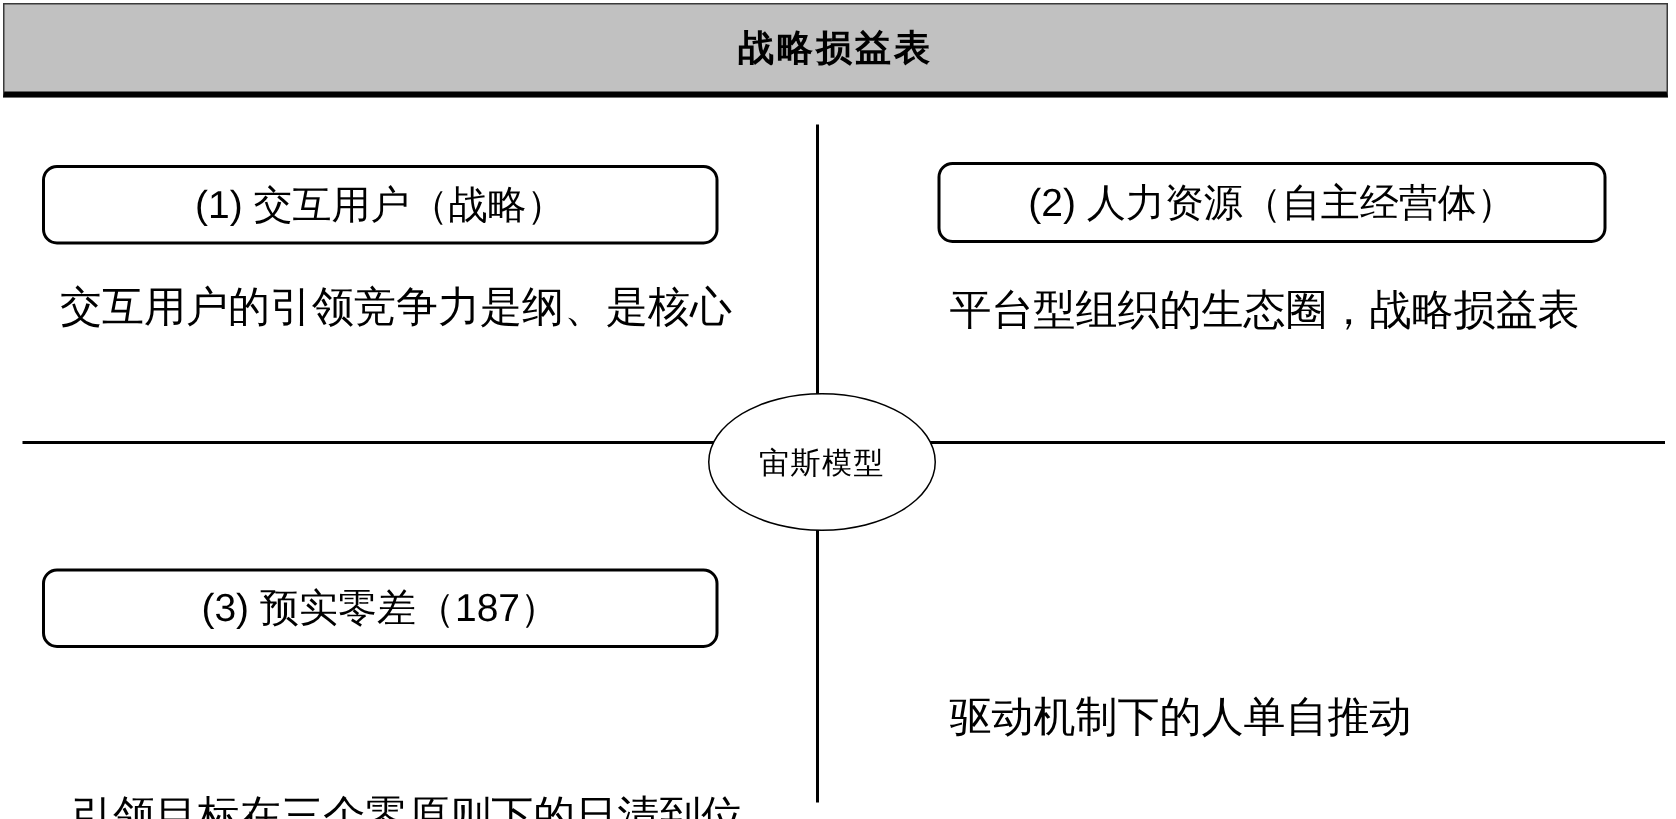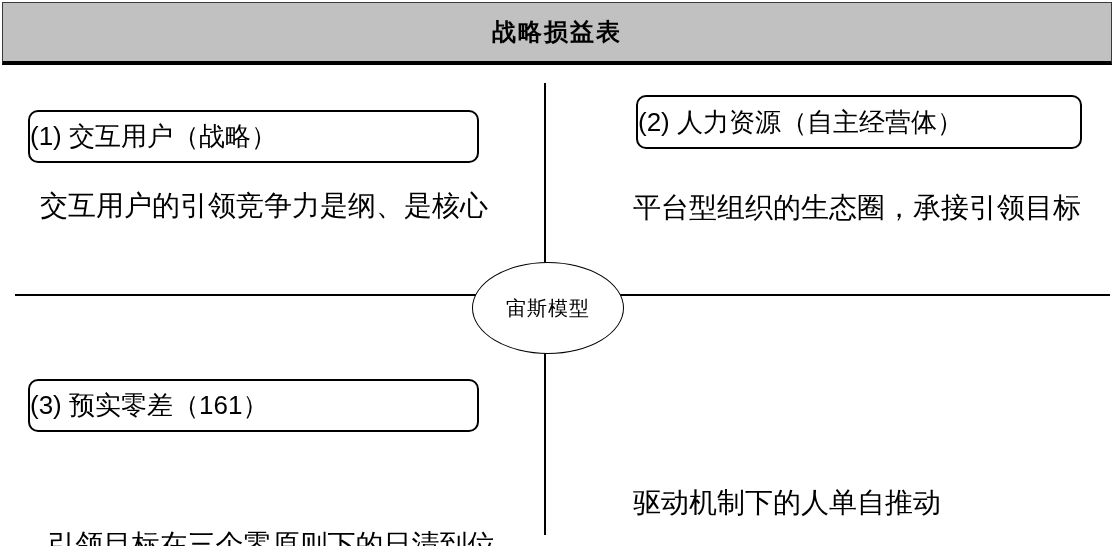--- a/index.html
+++ b/index.html
@@ -65,43 +65,44 @@
     letter-spacing: 1px;
   }
   
   .qbox {
     position: absolute;
     background: #ffffff;
     border: 2px solid var(--box-border, #000000);
     border-radius: 10px;
     display: flex;
     align-items: center;
+    justify-content: center;
     z-index: 2;
   }
   .qbox .qbox-text {
     font-size: 26px;
     white-space: pre;
   }
   .qbox-1 { left: 28px;  top: 110px; width: 447px; height: 49px; }
-  .qbox-2 { left: 625px; top: 95px; width: 442px; height: 50px; margin-left: 11px; }
+  .qbox-2 { left: 625px; top: 108px; width: 442px; height: 50px; }
   .qbox-3 { left: 28px;  top: 379px; width: 447px; height: 49px; }
   .qbox-4 { left: 625px; top: 378px; width: 442px; height: 50px; }
   
   .qdesc {
     position: absolute;
     font-size: 28px;
     line-height: 1.16;
     white-space: pre;
     z-index: 2;
     font-family: Liberation Mono, monospace;
   }
   .qdesc-1 { left: 40px;  top: 192px; }
   .qdesc-2 { left: 633px; top: 194px; }
   .qdesc-3 { left: 38px;  top: 466px; width: 467px; text-align: center; }
-  .qdesc-4 { left: 633px; top: 489px; }
+  .qdesc-4 { left: 633px; top: 465px; }
   .qdesc-3 .desc-line { display: block; }
 </style>
 </head>
 <body>
 
 <div class="canvas">
 
   <div class="title-bar">
     <span class="title-text">战略损益表</span>
   </div>
@@ -110,24 +111,24 @@
   <div class="v-line"></div>
 
   <div class="qbox qbox-1">
     <span class="qbox-text">(1) 交互用户（战略）</span>
   </div>
   <div class="qdesc qdesc-1">交互用户的引领竞争力是纲、是核心</div>
 
   <div class="qbox qbox-2">
     <span class="qbox-text">(2) 人力资源（自主经营体）</span>
   </div>
-  <div class="qdesc qdesc-2">平台型组织的生态圈，承接引领目标</div>
+  <div class="qdesc qdesc-2">平台型组织的生态圈，战略损益表</div>
 
   <div class="qbox qbox-3">
-    <span class="qbox-text">(3) 预实零差（161）</span>
+    <span class="qbox-text">(3) 预实零差（187）</span>
   </div>
   <div class="qdesc qdesc-3">
     <span class="desc-line">引领目标在三个零原则下的日清到位</span>
     
   </div>
 
   <div class="qdesc qdesc-4">驱动机制下的人单自推动</div>
 
   <div class="center-ellipse">
     <span class="ellipse-text">宙斯模型</span>

